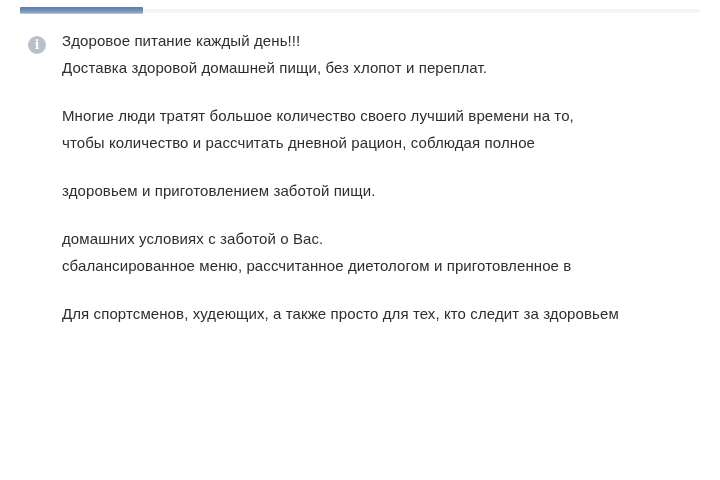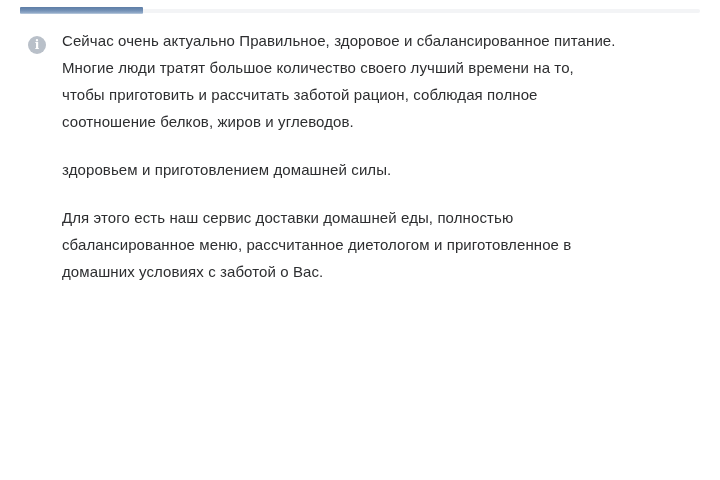--- a/index.html
+++ b/index.html
@@ -81,35 +81,37 @@
 <div class="stage">
 
   <div class="progress-track">
     <div class="progress-fill"></div>
   </div>
 
   <div class="info-icon">i</div>
 
   <div class="post-text">
 
-
     <p>
-      <span class="line">Сейчас очень актуально Правильное, здоровое и сбалансированное питание.</span>
-      <span class="line">Многие люди тратят большое количество своего лучший времени на то,</span>
-      <span class="line">чтобы приготовить и рассчитать заботой рацион, соблюдая полное</span>
-      <span class="line">соотношение белков, жиров и углеводов.</span>
+      <span class="line">Здоровое питание каждый день!!!</span>
+      <span class="line">Доставка здоровой домашней пищи, без хлопот и переплат.</span>
     </p>
 
     <p>
-      <span class="line">здоровьем и приготовлением домашней силы.</span>
+      <span class="line">Многие люди тратят большое количество своего лучший времени на то,</span>
+      <span class="line">чтобы количество и рассчитать дневной рацион, соблюдая полное</span>
     </p>
 
     <p>
-      <span class="line">Для этого есть наш сервис доставки домашней еды, полностью</span>
-      <span class="line">сбалансированное меню, рассчитанное диетологом и приготовленное в</span>
-      <span class="line">домашних условиях с заботой о Вас.</span>
+      <span class="line">здоровьем и приготовлением заботой пищи.</span>
     </p>
 
     <p>
+      <span class="line">домашних условиях с заботой о Вас.</span>
+      <span class="line">сбалансированное меню, рассчитанное диетологом и приготовленное в</span>
+    </p>
+
+    <p>
+      <span class="line">Для спортсменов, худеющих, а также просто для тех, кто следит за здоровьем</span>
     </p>
 
   </div>
 </div>
 
 </body></html>

